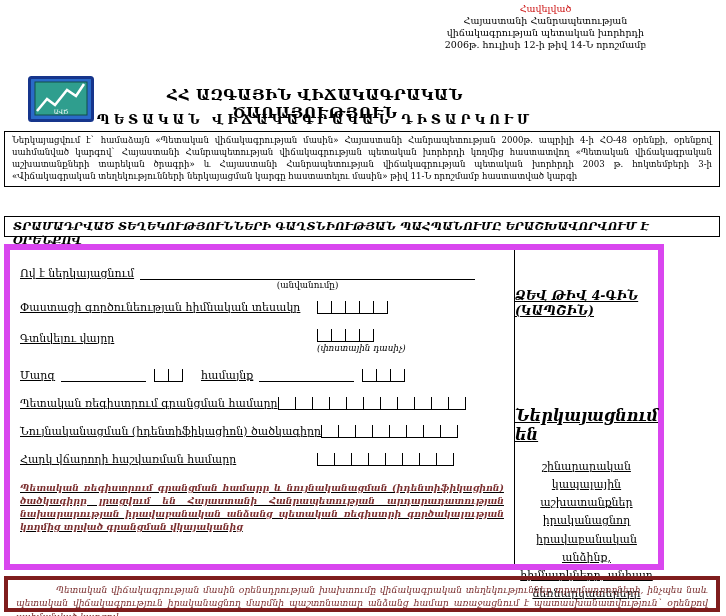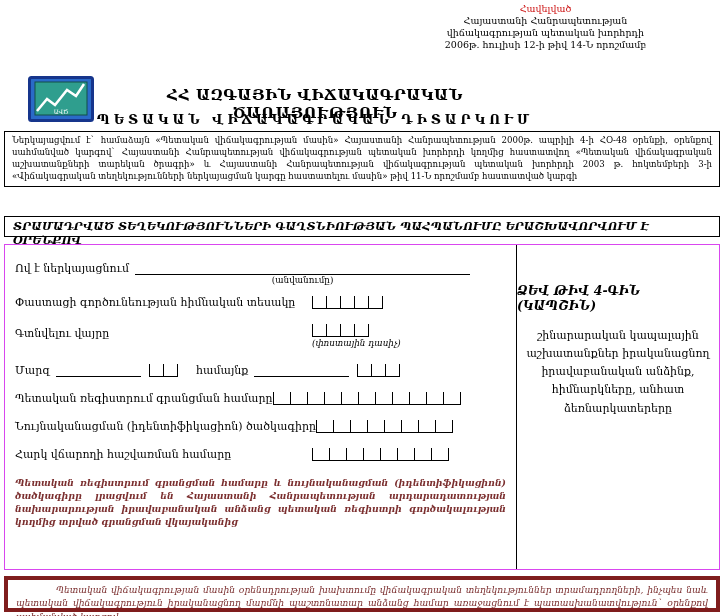--- a/index.html
+++ b/index.html
@@ -21,22 +21,22 @@
                font-weight:bold; font-size:12.5px; letter-spacing:4px; }
   
   .legal-box { position:absolute; left:4px; top:131px; width:716px; height:56px;
                border:1px solid #000; box-sizing:border-box; padding:3px 7px;
                font-size:8.6px; line-height:1.38; text-align:justify; }
   
   .conf-bar { position:absolute; left:4px; top:216px; width:716px; height:21px;
               border:1px solid #000; box-sizing:border-box; padding:2px 6px 0 8px;
               font-weight:bold; font-style:italic; font-size:11.3px; }
   
-  .main { position:absolute; left:4px; top:244px; width:716px; height:326px;
-          border:1px solid #d946ef; box-sizing:border-box; display:flex; }
+  .main { position:absolute; left:4px; top:244px; width:660px; height:326px;
+          border:6px solid #d946ef; box-sizing:border-box; display:flex;text-decoration:underline; }
   .left-col { width:512px; border-right:1px solid #000; box-sizing:border-box;
               padding:16px 6px 0 10px; }
   .right-col { flex:1; display:flex; flex-direction:column; align-items:center; }
   .row { display:flex; align-items:flex-end; margin-bottom:15px; font-size:11px; white-space:nowrap; }
   .row-submitter { margin-bottom:21px; }
   .row-location  { margin-bottom:23px; }
   .lbl { padding-right:6px; }
   .lbl.fixed { flex:0 0 297px; padding-right:0; }
   .lbl.fixed-reg { flex:0 0 246px; padding-right:0; }
   .lbl.gap { margin-left:18px; }
@@ -184,20 +184,21 @@
             <span class="cell"></span>
             <span class="cell"></span>
           </span>
       </div>
 
       <div class="reg-note">Պետական ռեգիստրում գրանցման համարը և նույնականացման (իդենտիֆիկացիոն) ծածկագիրը լրացվում են Հայաստանի Հանրապետության արդարադատության նախարարության իրավաբանական անձանց պետական ռեգիստրի գործակալության կողմից տրված գրանցման վկայականից</div>
     </div>
 
     <div class="right-col">
       <div class="form-code">ՁԵՎ ԹԻՎ  4-ԳԻՆ (ԿԱՊՇԻՆ)</div>
+      <div class="submit-title">Ներկայացնում են</div>
       <div class="submit-lines">
         <div>շինարարական կապալային</div>
         <div>աշխատանքներ իրականացնող</div>
         <div>իրավաբանական անձինք,</div>
         <div>հիմնարկները, անհատ</div>
         <div>ձեռնարկատերերը</div>
       </div>
     </div>
   </div>
 

